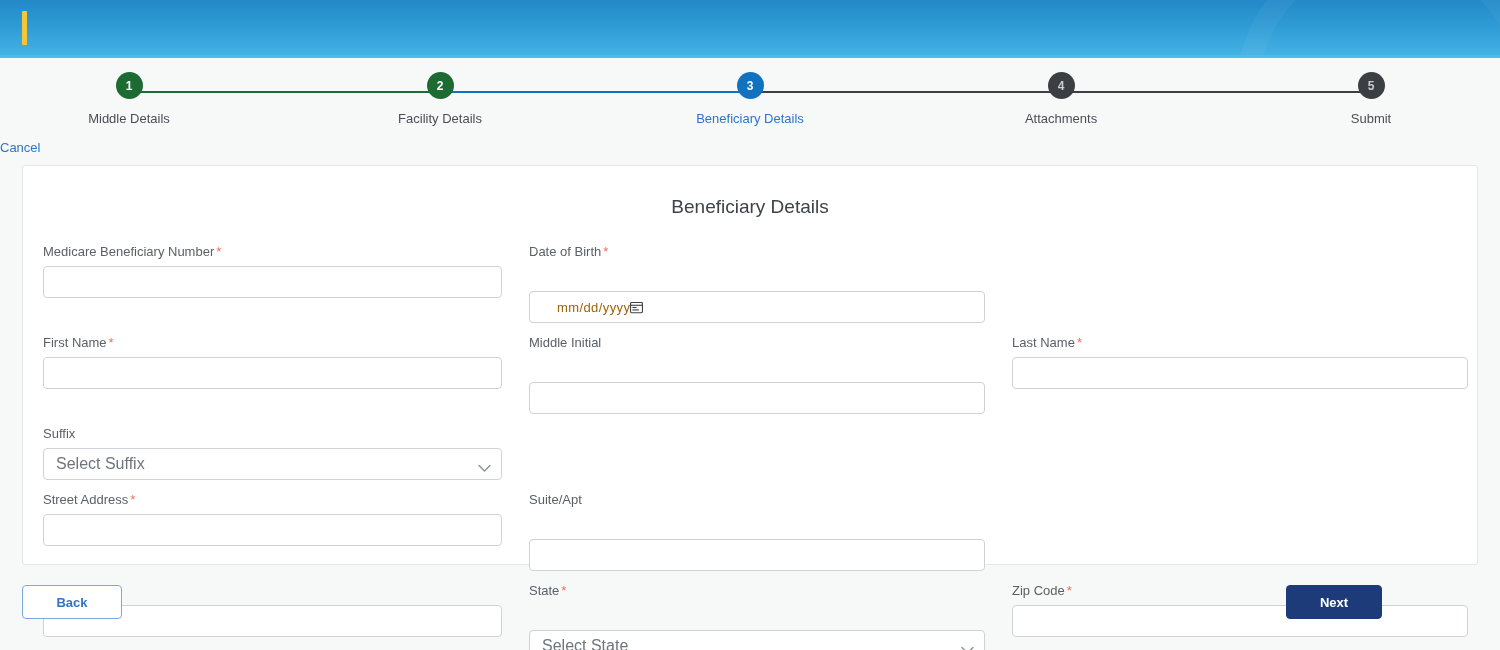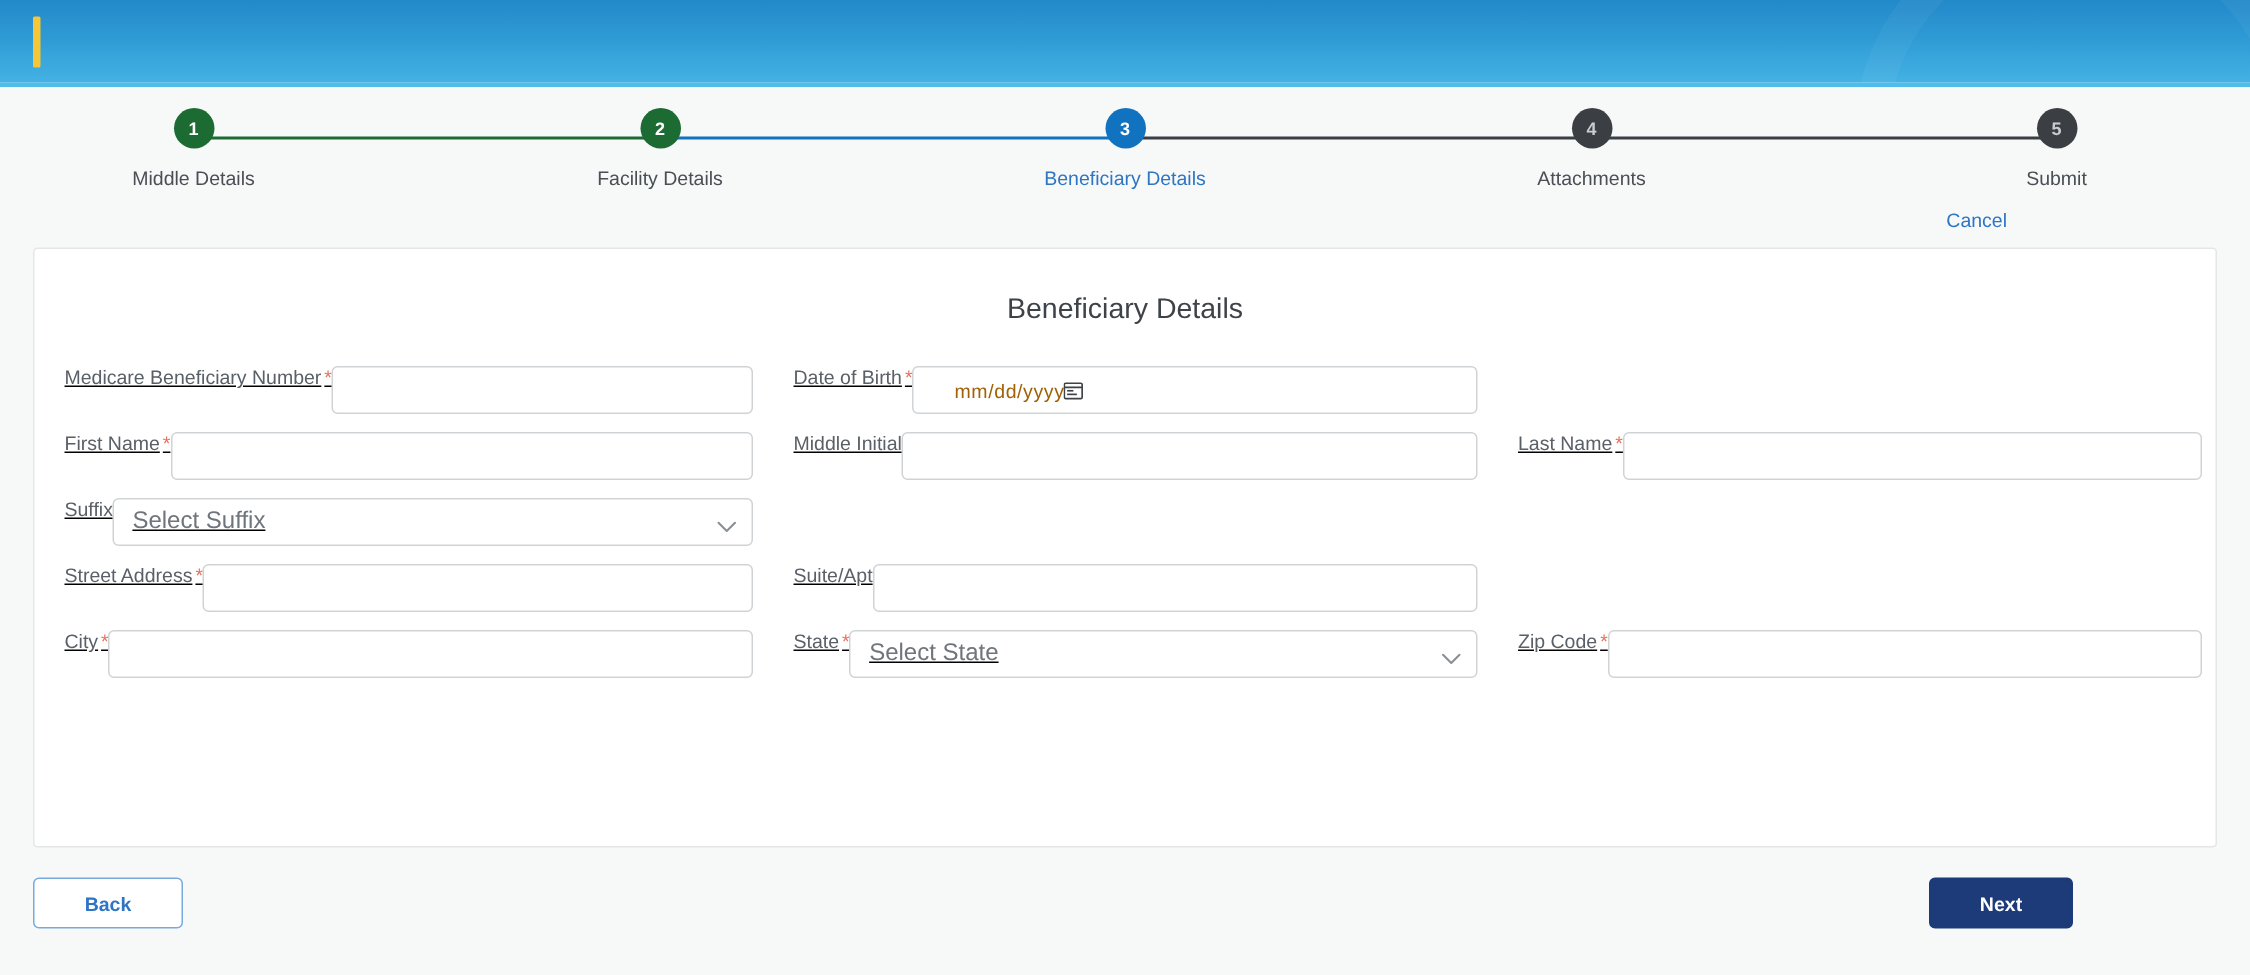--- a/index.html
+++ b/index.html
@@ -95,21 +95,21 @@
     margin-top: 12px;
     font-size: 13px;
     white-space: nowrap;
     color: #4a4f55;
   }
   .step-label.active { color: #2e75c4; }
 
   
   .cancel-row {
     width: 1360px;
-    text-align: right;
+    text-align: left;
     padding-right: 22px;
     height: 20px;
   }
   .cancel-link {
     font-size: 13px;
     color: #2e75c4;
     text-decoration: none;
     cursor: pointer;
   }
 
@@ -131,25 +131,24 @@
   }
 
   
   .form-row {
     display: flex;
     gap: 27px;
     margin-bottom: 12px;
   }
   .field {
     display: flex;
-    flex-direction: row;
-    text-decoration: underline;
+    flex-direction: column;
   }
   .col-1 { width: 459px; flex: none; }
-  .col-2 { width: 456px; flex: none; }
+  .col-2 { width: 456px; flex: none; gap: 25px; }
   .col-3 { width: 456px; flex: none; }
   .field-spacer { flex: none; }
 
   .field-label {
     font-size: 13px;
     color: #5a6067;
     margin-bottom: 6px;
     line-height: 16px;
     white-space: nowrap;
   }

